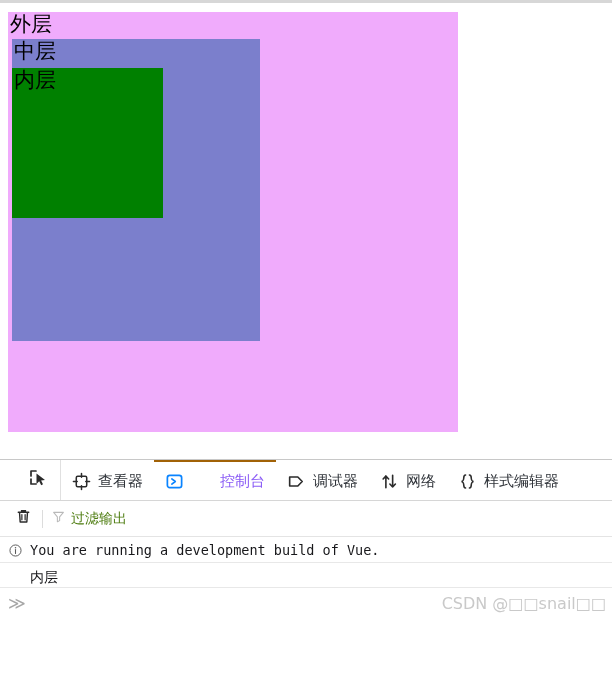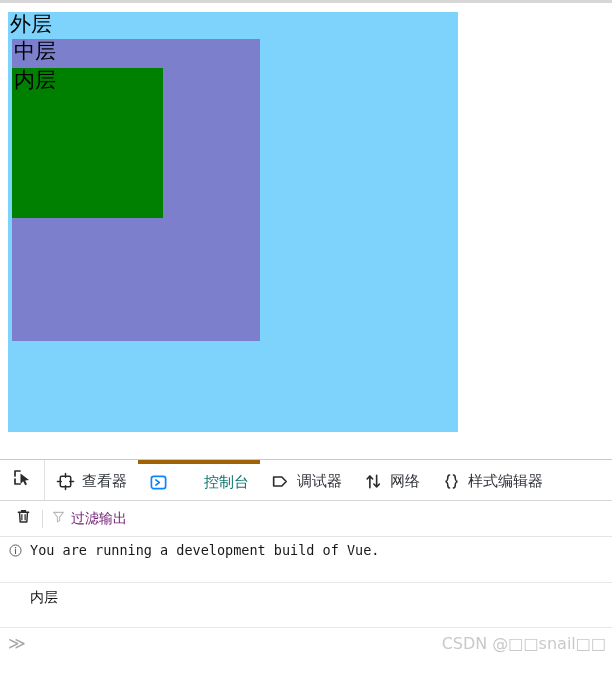--- a/index.html
+++ b/index.html
@@ -33,21 +33,21 @@
     height: 3px;
     background: #d7d7d7;
   }
 
   .box-outer {
     position: absolute;
     left: 8px;
     top: 12px;
     width: 450px;
     height: 420px;
-    background: #7dd3fc;
+    background: #f0abfc;
     box-sizing: border-box;
   }
   .box-middle {
     position: absolute;
     left: 4px;
     top: 27px;
     width: 248px;
     height: 302px;
     background: #7b7fcc;
     box-sizing: border-box;
@@ -87,20 +87,21 @@
 
   
   #dt-toolbar {
     position: relative;
     height: 40px;
     display: flex;
     align-items: stretch;
     border-bottom: 1px solid #d6d6d6;
     background: #ffffff;
     overflow: hidden;
+    padding-left: 16px;
   }
   .picker-btn {
     display: flex;
     align-items: center;
     justify-content: center;
     width: 44px;
     flex: 0 0 44px;
     border-right: 1px solid #e0e0e0;
   }
   .tab {
@@ -114,22 +115,22 @@
     white-space: nowrap;
     position: relative;
     box-sizing: border-box;
     border-top: 3px solid transparent;
   }
   .tab .tab-label {
     font-family: "DejaVu Sans", "Liberation Sans", sans-serif;
     font-size: 15px;
   }
   .tab.active {
-    color: #0f766e;
-    border-top: 4px solid #a16207;
+    color: #8b5cf6;
+    border-top: 2px solid #a16207;
     gap: 36px;
   }
   .tab .ticon { display: flex; align-items: center; }
 
   
   #dt-filterbar {
     height: 36px;
     display: flex;
     align-items: center;
     border-bottom: 1px solid #e4e4e4;
@@ -151,34 +152,34 @@
     margin: 0 8px 0 4px;
   }
   .filter-input {
     display: flex;
     align-items: center;
     gap: 5px;
     flex: 1;
     height: 24px;
   }
   .filter-placeholder {
-    color: #701a75;
+    color: #4d7c0f;
     font-size: 14px;
     font-family: "DejaVu Sans", "Liberation Sans", sans-serif;
   }
 
   
   #console-output {
     background: #ffffff;
   }
   .log-row {
     display: flex;
     align-items: flex-start;
     border-bottom: 1px solid #e8e8e8;
-    padding: 3px 0 20px 0;
+    padding: 3px 0 0 0;
     overflow: hidden;
     white-space: nowrap;
   }
   .log-gutter {
     flex: 0 0 30px;
     display: flex;
     justify-content: center;
     padding-top: 3px;
   }
   .log-text {

